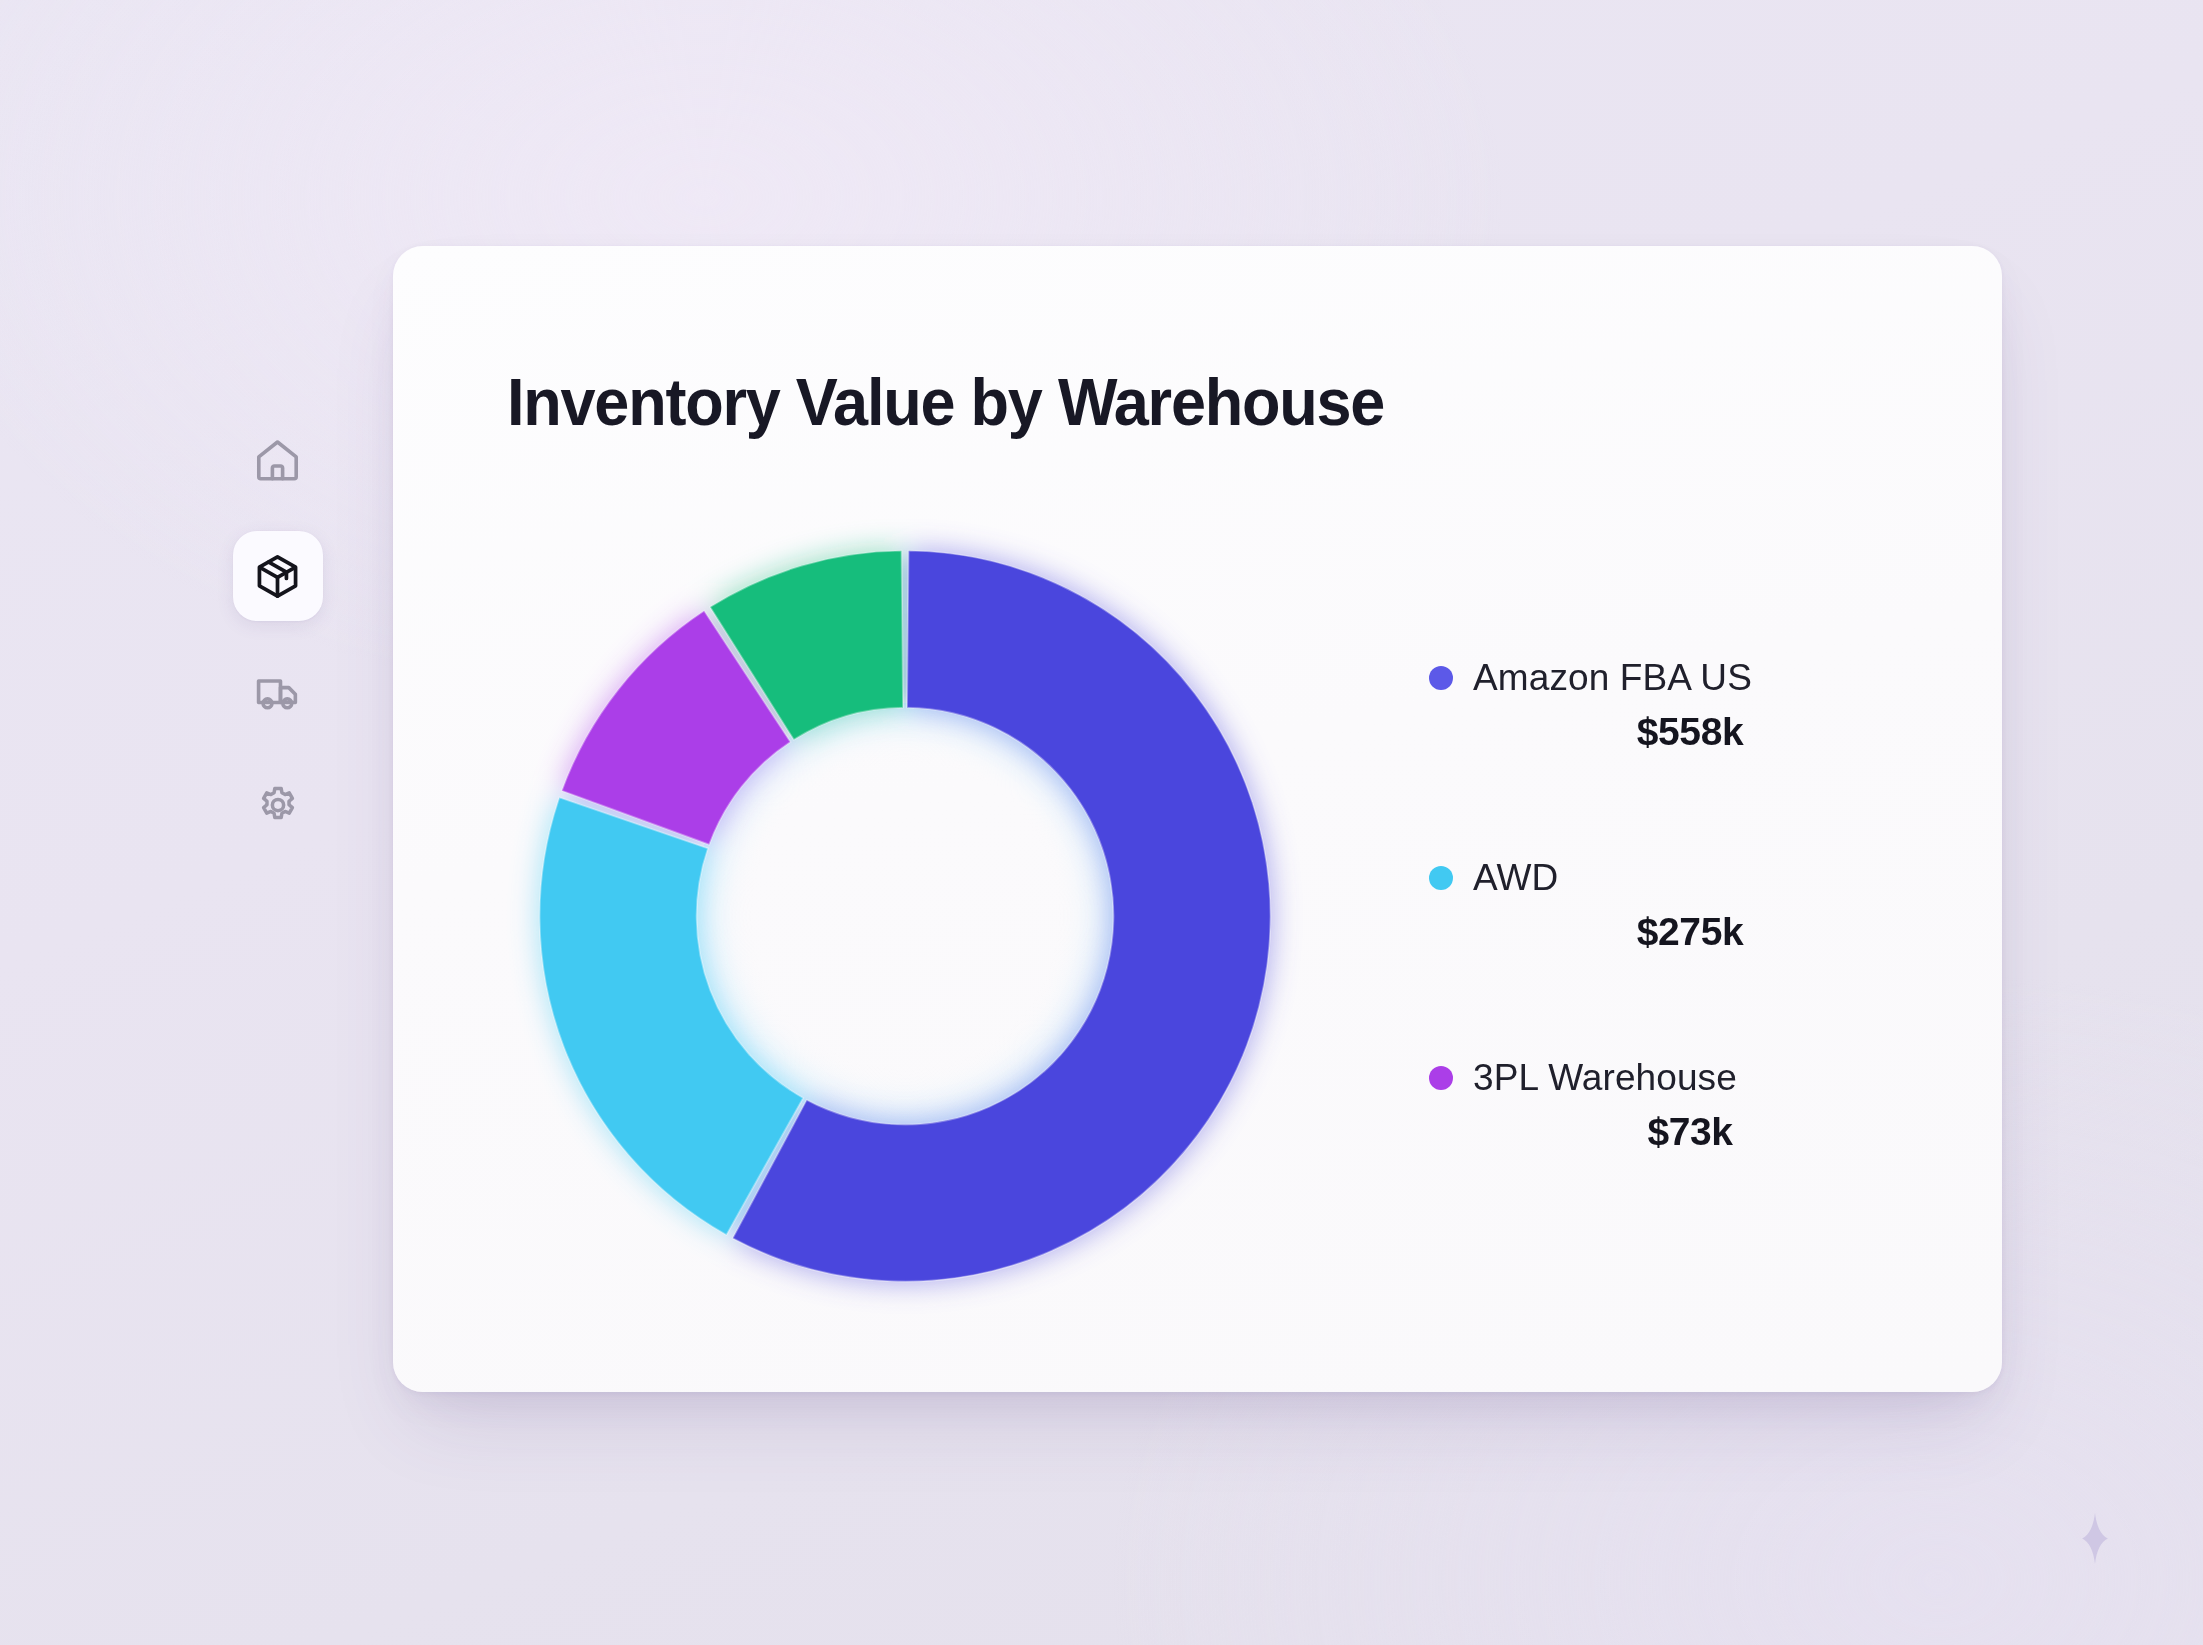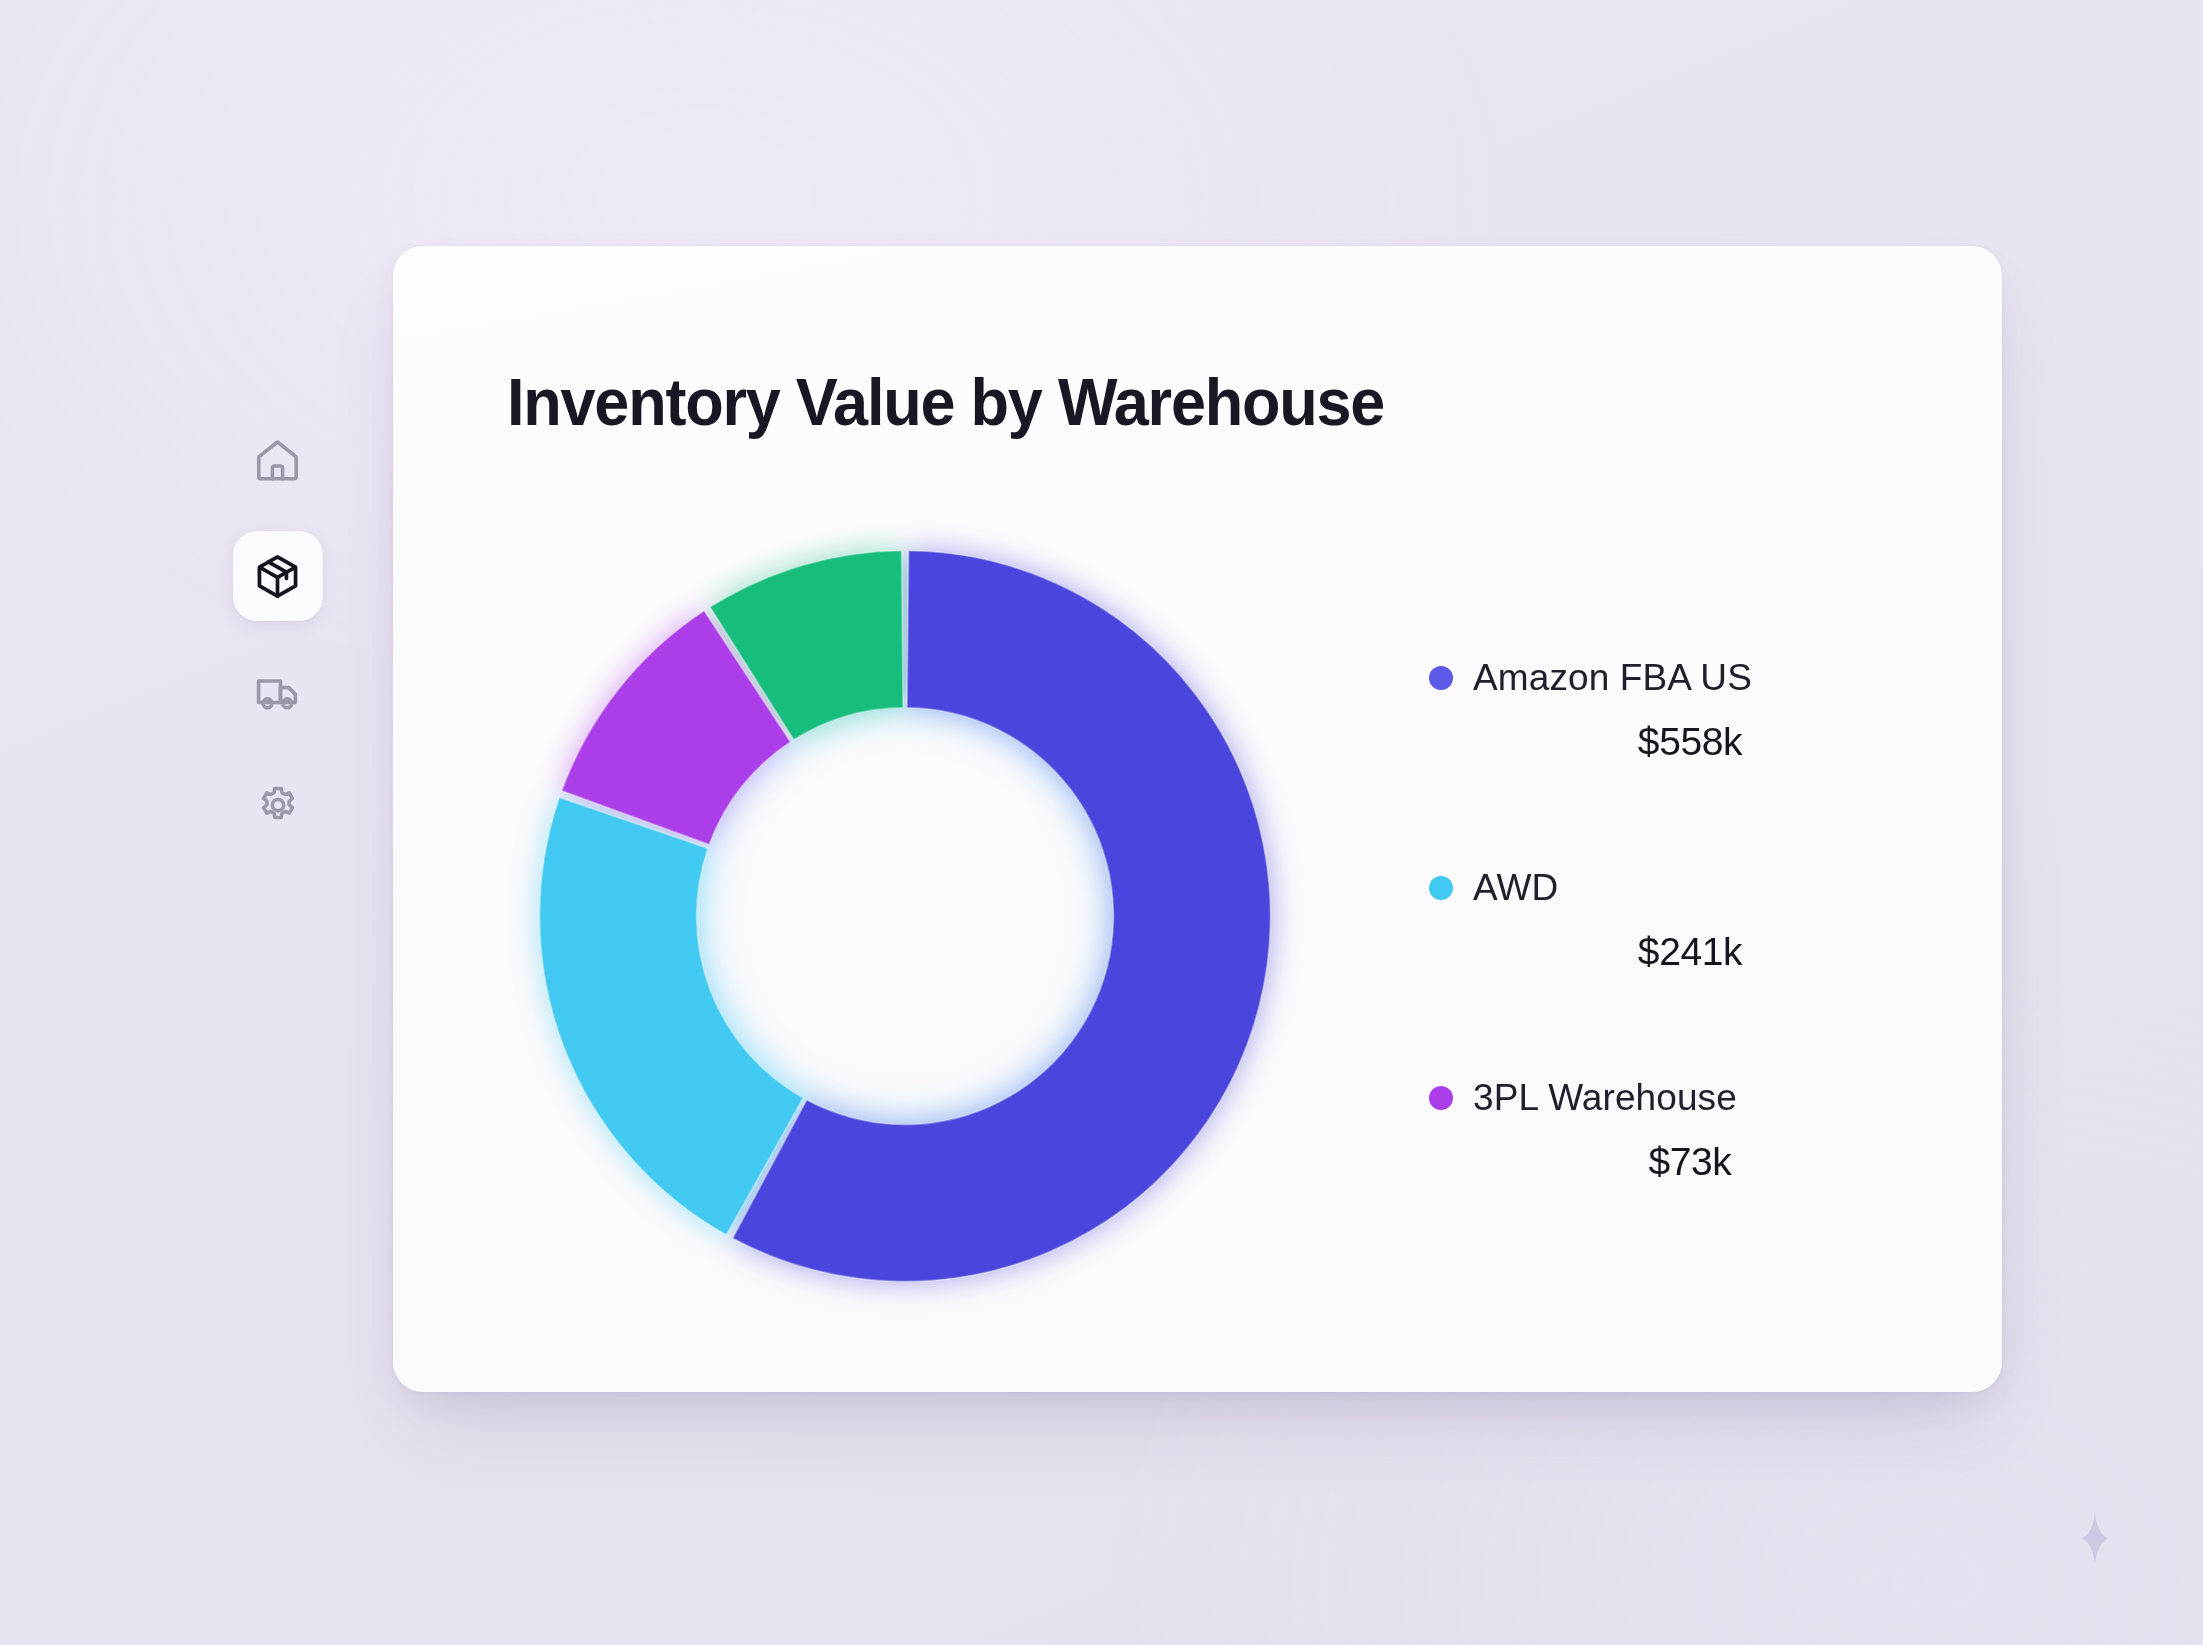--- a/index.html
+++ b/index.html
@@ -114,23 +114,23 @@
     flex: none;
   }
   .legend-label {
     font-size: 37px;
     color: #20202c;
     letter-spacing: 0.1px;
     white-space: nowrap;
   }
   .legend-value {
     margin-left: 44px;
-    margin-top: 21px;
+    margin-top: 11px;
     font-size: 39px;
-    font-weight: 400;
+    font-weight: 700;
     color: #15151f;
     letter-spacing: -0.4px;
   }
 
   
   #sparkle {
     position: absolute;
     right: 73px;
     bottom: 72px;
     width: 72px;
@@ -230,21 +230,21 @@
         <span class="legend-label">Amazon FBA US</span>
       </div>
       <div class="legend-value">$558k</div>
     </div>
 
     <div class="legend-row">
       <div class="legend-head">
         <span class="legend-dot" style="background: rgb(65, 201, 242);"></span>
         <span class="legend-label">AWD</span>
       </div>
-      <div class="legend-value">$241k</div>
+      <div class="legend-value">$275k</div>
     </div>
 
     <div class="legend-row">
       <div class="legend-head">
         <span class="legend-dot" style="background: rgb(171, 62, 232);"></span>
         <span class="legend-label">3PL Warehouse</span>
       </div>
       <div class="legend-value">$73k</div>
     </div>
 

